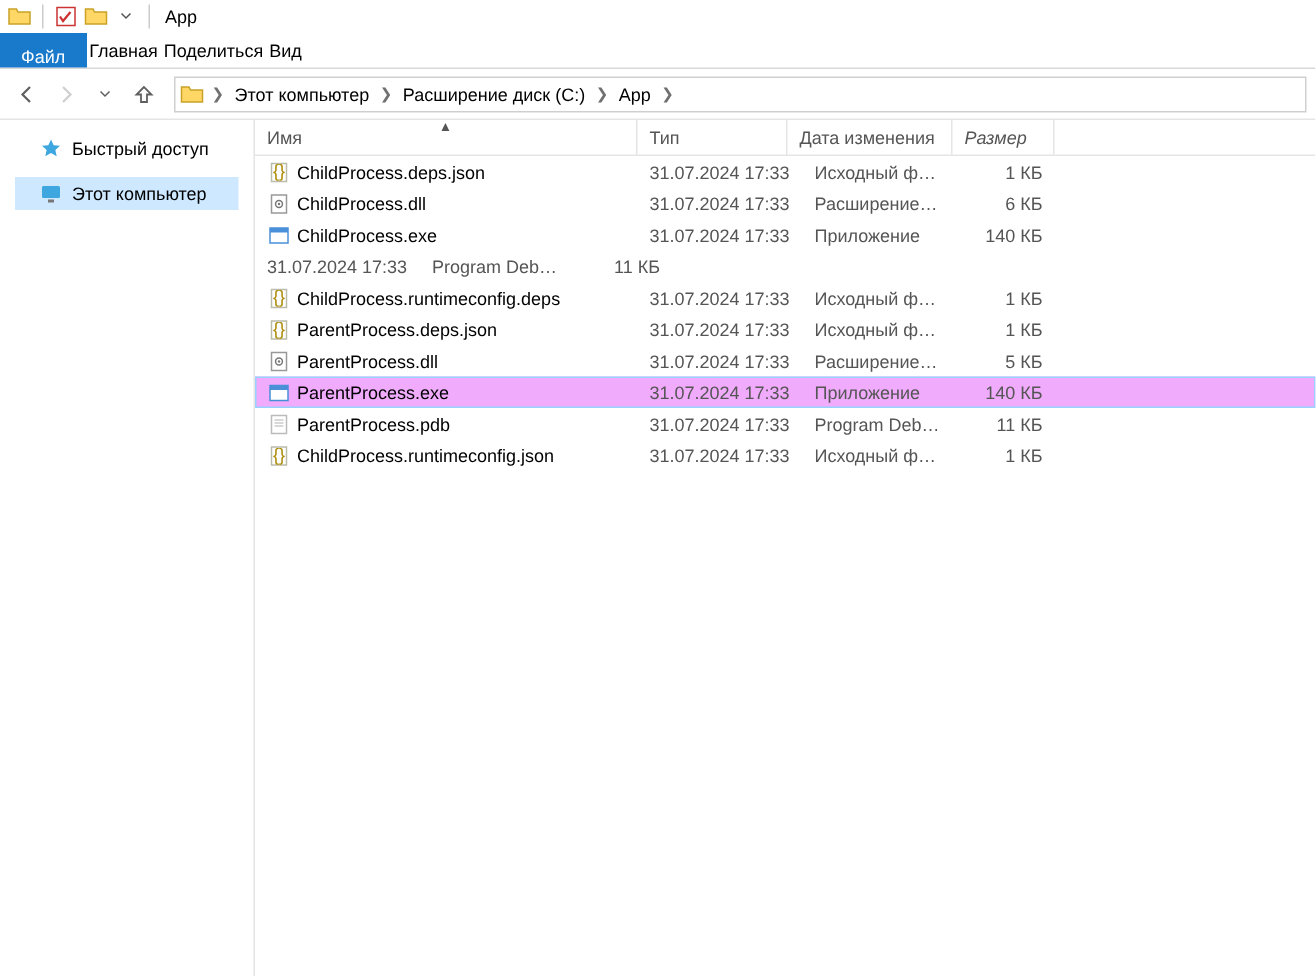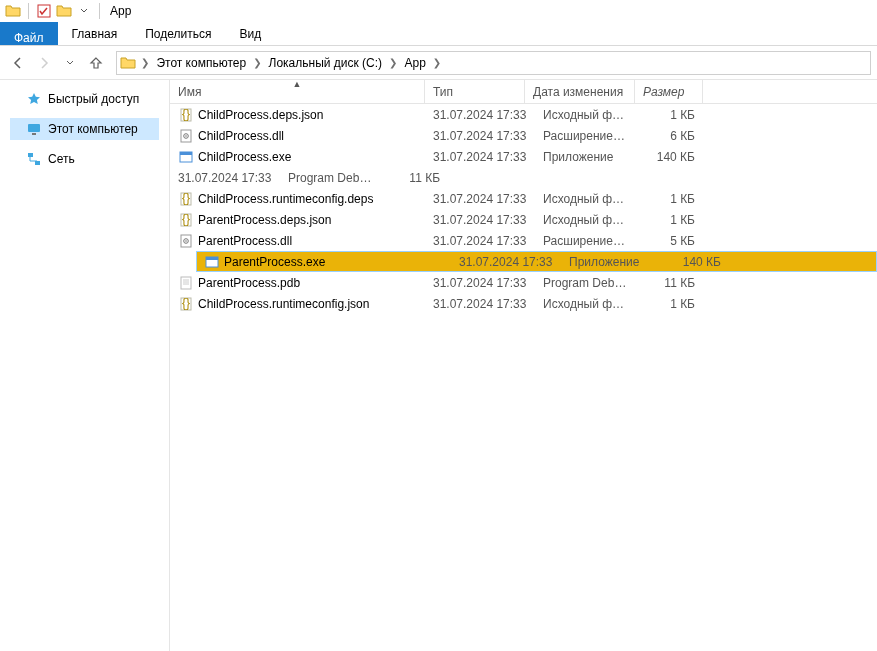--- a/index.html
+++ b/index.html
@@ -8,21 +8,21 @@
   
   .titlebar { height: 22px; background: #fff; display: flex; align-items: center; padding: 0 4px; border-bottom: 1px solid #fff; }
   .titlebar .qat { display: flex; align-items: center; gap: 2px; }
   .titlebar .qat-icon { width: 18px; height: 18px; display: flex; align-items: center; justify-content: center; }
   .titlebar .sep { width: 1px; height: 16px; background: #ccc; margin: 0 4px; }
   .titlebar .title { margin-left: 6px; }
 
   
   .ribbon { height: 24px; display: flex; align-items: stretch; border-bottom: 1px solid #d9d9d9; }
   .ribbon .file-tab { background: #1979ca; color: #fff; padding: 0 14px; display: flex; align-items: flex-end; font-size: 12px; }
-  .ribbon .tab { padding: 0 14px; display: flex; align-items: center; color: #000; }
+  .ribbon .tab { padding: 0 2px; display: flex; align-items: center; color: #000; }
 
   
   .navbar { height: 34px; display: flex; align-items: center; padding: 4px 6px; gap: 2px; border-bottom: 1px solid #e5e5e5; }
   .nav-btn { width: 24px; height: 24px; display: flex; align-items: center; justify-content: center; color: #555; }
   .nav-btn.disabled { color: #ccc; }
   .addr { flex: 1; height: 24px; border: 1px solid #cfcfcf; display: flex; align-items: center; padding: 0 2px; margin-left: 6px; }
   .addr .folder-ico { width: 18px; height: 18px; display: flex; align-items: center; justify-content: center; margin-right: 2px; }
   .crumb { padding: 0 5px; display: flex; align-items: center; height: 100%; white-space: nowrap; }
   .crumb-sep { color: #707070; padding: 0 2px; font-size: 10px;}
 
@@ -39,21 +39,21 @@
   .colheaders { display: flex; height: 24px; align-items: flex-start; border-bottom: 1px solid #e5e5e5; color: #555; }
   .colheaders .col { padding: 0 8px; border-right: 1px solid #e5e5e5; height: 100%; display:flex; align-items:center; position:relative; }
   .col.name { width: 255px; }
   .col.date { width: 110px; }
   .col.type { width: 100px; }
   .col.size { width: 68px; justify-content: flex-start; font-style: italic; }
   .sort-up { position:absolute; left:50%; top:-1px; transform:translateX(-50%); font-size:9px; color:#555; }
 
   .filelist { }
   .row { display: flex; height: 21px; align-items: center; }
-  .row.selected { background: #eab308; outline: 1px solid #99d1ff; outline-offset: -1px; margin-left: 26px; }
+  .row.selected { background: #f0abfc; outline: 1px solid #99d1ff; outline-offset: -1px; }
   .row .cell { padding: 0 8px; white-space: nowrap; overflow: hidden; text-overflow: ellipsis; }
   .row .cell.name { width: 255px; display:flex; align-items:center; gap:4px; }
   .row .cell.date { width: 110px; color:#555; }
   .row .cell.type { width: 100px; color:#555; }
   .row .cell.size { width: 68px; text-align: right; color:#555; }
   .row .file-ico { width:16px; height:16px; display:flex; align-items:center; justify-content:center; flex-shrink:0; }
 
   
   svg { display:block; }
 </style>
@@ -130,21 +130,21 @@
       <svg width="16" height="16" viewBox="0 0 16 16">
           <path d="M1 3h5l1 2h8v8H1z" fill="#ffd766" stroke="#c9a227"></path>
         </svg>
     </span>
     <span class="crumb-sep">❯</span>
     <span class="crumb">
         <span>Этот компьютер</span>
       </span>
     <span class="crumb-sep">❯</span>
     <span class="crumb">
-        <span>Локальный диск (C:)</span>
+        <span>Расширение диск (C:)</span>
       </span>
     <span class="crumb-sep">❯</span>
     <span class="crumb">
         <span>App</span>
       </span>
     <span class="crumb-sep">❯</span>
   </div>
 </div>
 
 <div class="main">
@@ -162,30 +162,20 @@
     <div class="nav-item selected">
       <span class="ico">
         <svg width="14" height="14" viewBox="0 0 14 14">
             <rect x="1" y="2" width="12" height="8" rx="1" fill="#3fa7e0"></rect>
             <rect x="5" y="11" width="4" height="2" fill="#777"></rect>
           </svg>
       </span>
       <span class="lbl">Этот компьютер</span>
     </div>
     <div style="height:8px"></div>
-    <div class="nav-item">
-      <span class="ico">
-        <svg width="14" height="14" viewBox="0 0 14 14">
-            <rect x="1" y="1" width="5" height="4" fill="#3fa7e0"></rect>
-            <rect x="8" y="9" width="5" height="4" fill="#3fa7e0"></rect>
-            <path d="M3 5v4h7" stroke="#3fa7e0" fill="none"></path>
-          </svg>
-      </span>
-      <span class="lbl">Сеть</span>
-    </div>
   </div>
 
   <div class="filepane">
     <div class="colheaders">
       <div class="col name">
         <span>Имя</span>
         <span class="sort-up">▲</span>
       </div>
       <div class="col type">
           <span>Тип</span>

